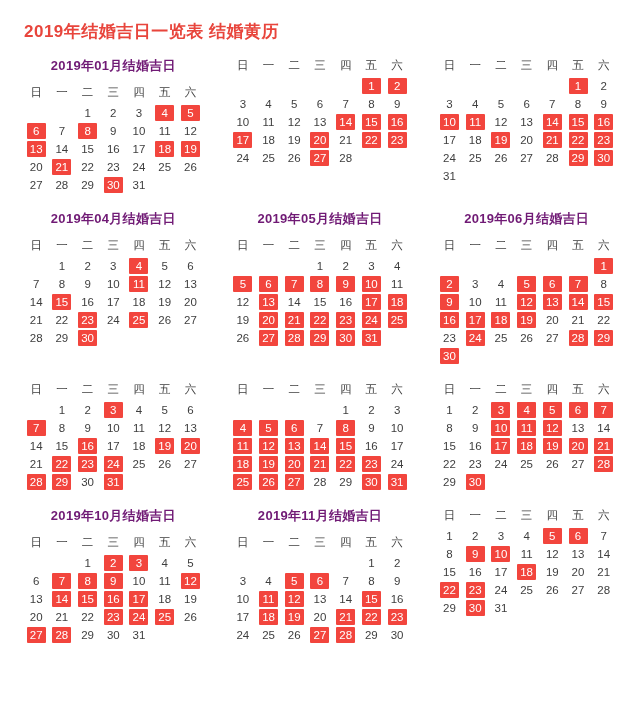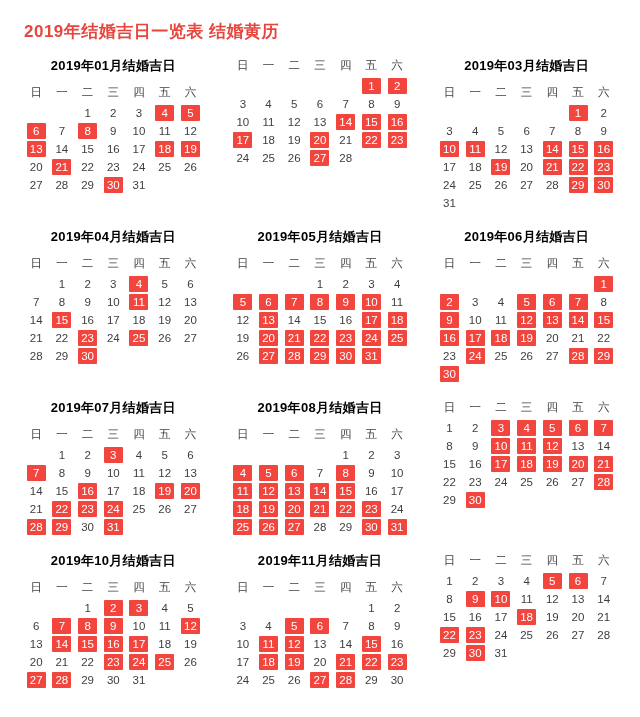--- a/index.html
+++ b/index.html
@@ -34,21 +34,21 @@
     column-gap: 0px;
     row-gap: 0px;
     padding: 0 10px;
   }
   .month {
     padding: 6px 4px 10px 4px;
     box-sizing: border-box;
   }
   .month-title {
     text-align: center;
-    color: #000000;
+    color: #701a75;
     font-size: 13px;
     font-weight: bold;
     margin-bottom: 9px;
     letter-spacing: 0.3px;
   }
   table.cal {
     border-collapse: collapse;
     margin: 0 auto;
     table-layout: fixed;
     width: 180px;
@@ -211,21 +211,20 @@
               <td><span class="d">26</span></td>
               <td class="lucky"><span class="d">27</span></td>
               <td><span class="d">28</span></td>
               <td class="empty"><span class="d"></span></td>
               <td class="empty"><span class="d"></span></td>
             </tr>
           </tbody>
         </table>
       </div>
       <div class="month">
-        <div class="month-title">2019年03月结婚吉日</div>
         <table class="cal">
           <thead>
             <tr>
               <th>日</th>
               <th>一</th>
               <th>二</th>
               <th>三</th>
               <th>四</th>
               <th>五</th>
               <th>六</th>
@@ -481,21 +480,20 @@
               <td class="empty"><span class="d"></span></td>
               <td class="empty"><span class="d"></span></td>
               <td class="empty"><span class="d"></span></td>
               <td class="empty"><span class="d"></span></td>
               <td class="empty"><span class="d"></span></td>
             </tr>
           </tbody>
         </table>
       </div>
       <div class="month">
-        <div class="month-title">2019年07月结婚吉日</div>
         <table class="cal">
           <thead>
             <tr>
               <th>日</th>
               <th>一</th>
               <th>二</th>
               <th>三</th>
               <th>四</th>
               <th>五</th>
               <th>六</th>
@@ -544,21 +542,20 @@
               <td><span class="d">30</span></td>
               <td class="lucky"><span class="d">31</span></td>
               <td class="empty"><span class="d"></span></td>
               <td class="empty"><span class="d"></span></td>
               <td class="empty"><span class="d"></span></td>
             </tr>
           </tbody>
         </table>
       </div>
       <div class="month">
-        <div class="month-title">2019年08月结婚吉日</div>
         <table class="cal">
           <thead>
             <tr>
               <th>日</th>
               <th>一</th>
               <th>二</th>
               <th>三</th>
               <th>四</th>
               <th>五</th>
               <th>六</th>

